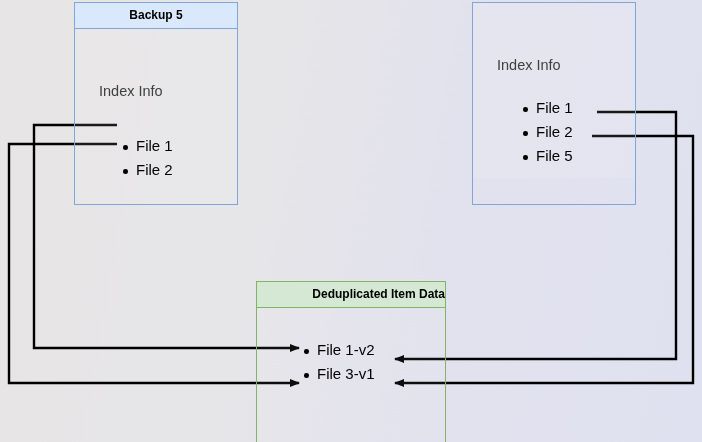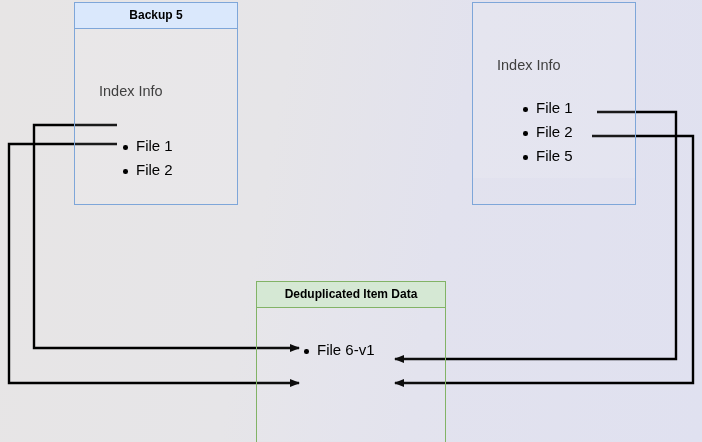--- a/index.html
+++ b/index.html
@@ -19,21 +19,21 @@
   }
   .node .body{box-sizing:border-box;width:100%;}
 
   
   .blue{border:1.6px solid #7ea6d9;}
   .blue .hdr{background:#dae8fc;border-bottom:1.6px solid #7ea6d9;}
   .blue .body{background:rgba(255,255,255,0.10);}
 
   
   .green{border:1.6px solid #82b366;}
-  .green .hdr{background:#d5e8d4;border-bottom:1.6px solid #82b366;}
+  .green .hdr{background:#d5e8d4;border-bottom:1.6px solid #82b366;text-align:right;}
   .green .body{background:rgba(255,255,255,0.05);}
 
   .idxlabel{position:absolute;font-size:14.5px;color:#404040;white-space:nowrap;}
 
   ul.files{list-style:none;margin:0;padding:0;position:absolute;}
   ul.files li{
     position:relative;font-size:15px;color:#000;height:24px;line-height:24px;
     padding-left:13px;white-space:nowrap;
   }
   ul.files li::before{
@@ -81,18 +81,19 @@
         <li>File 2</li>
         <li>File 5</li>
       </ul>
     </div>
   </div>
 
   <div class="node green" style="left:256px;top:281px;width:190px;height:161px;border-bottom:none;">
     <div class="hdr">Deduplicated Item Data</div>
     <div class="body" style="height:133px;position:relative;">
       <ul class="files" style="left:47px;top:30px;">
-        <li>File 6-v1</li>
+        <li>File 1-v2</li>
+        <li>File 3-v1</li>
       </ul>
     </div>
   </div>
 
 </div>
 
 </body></html>

